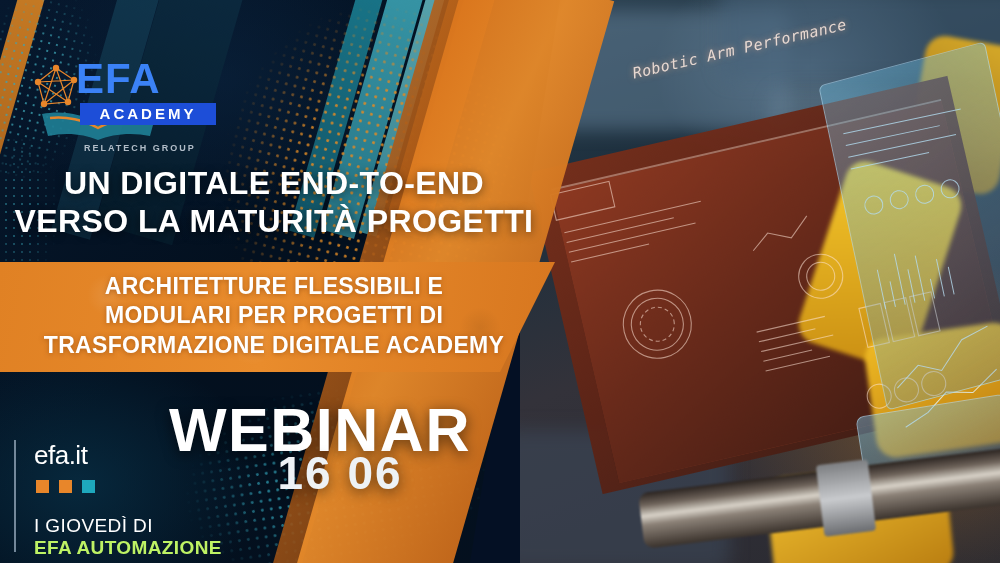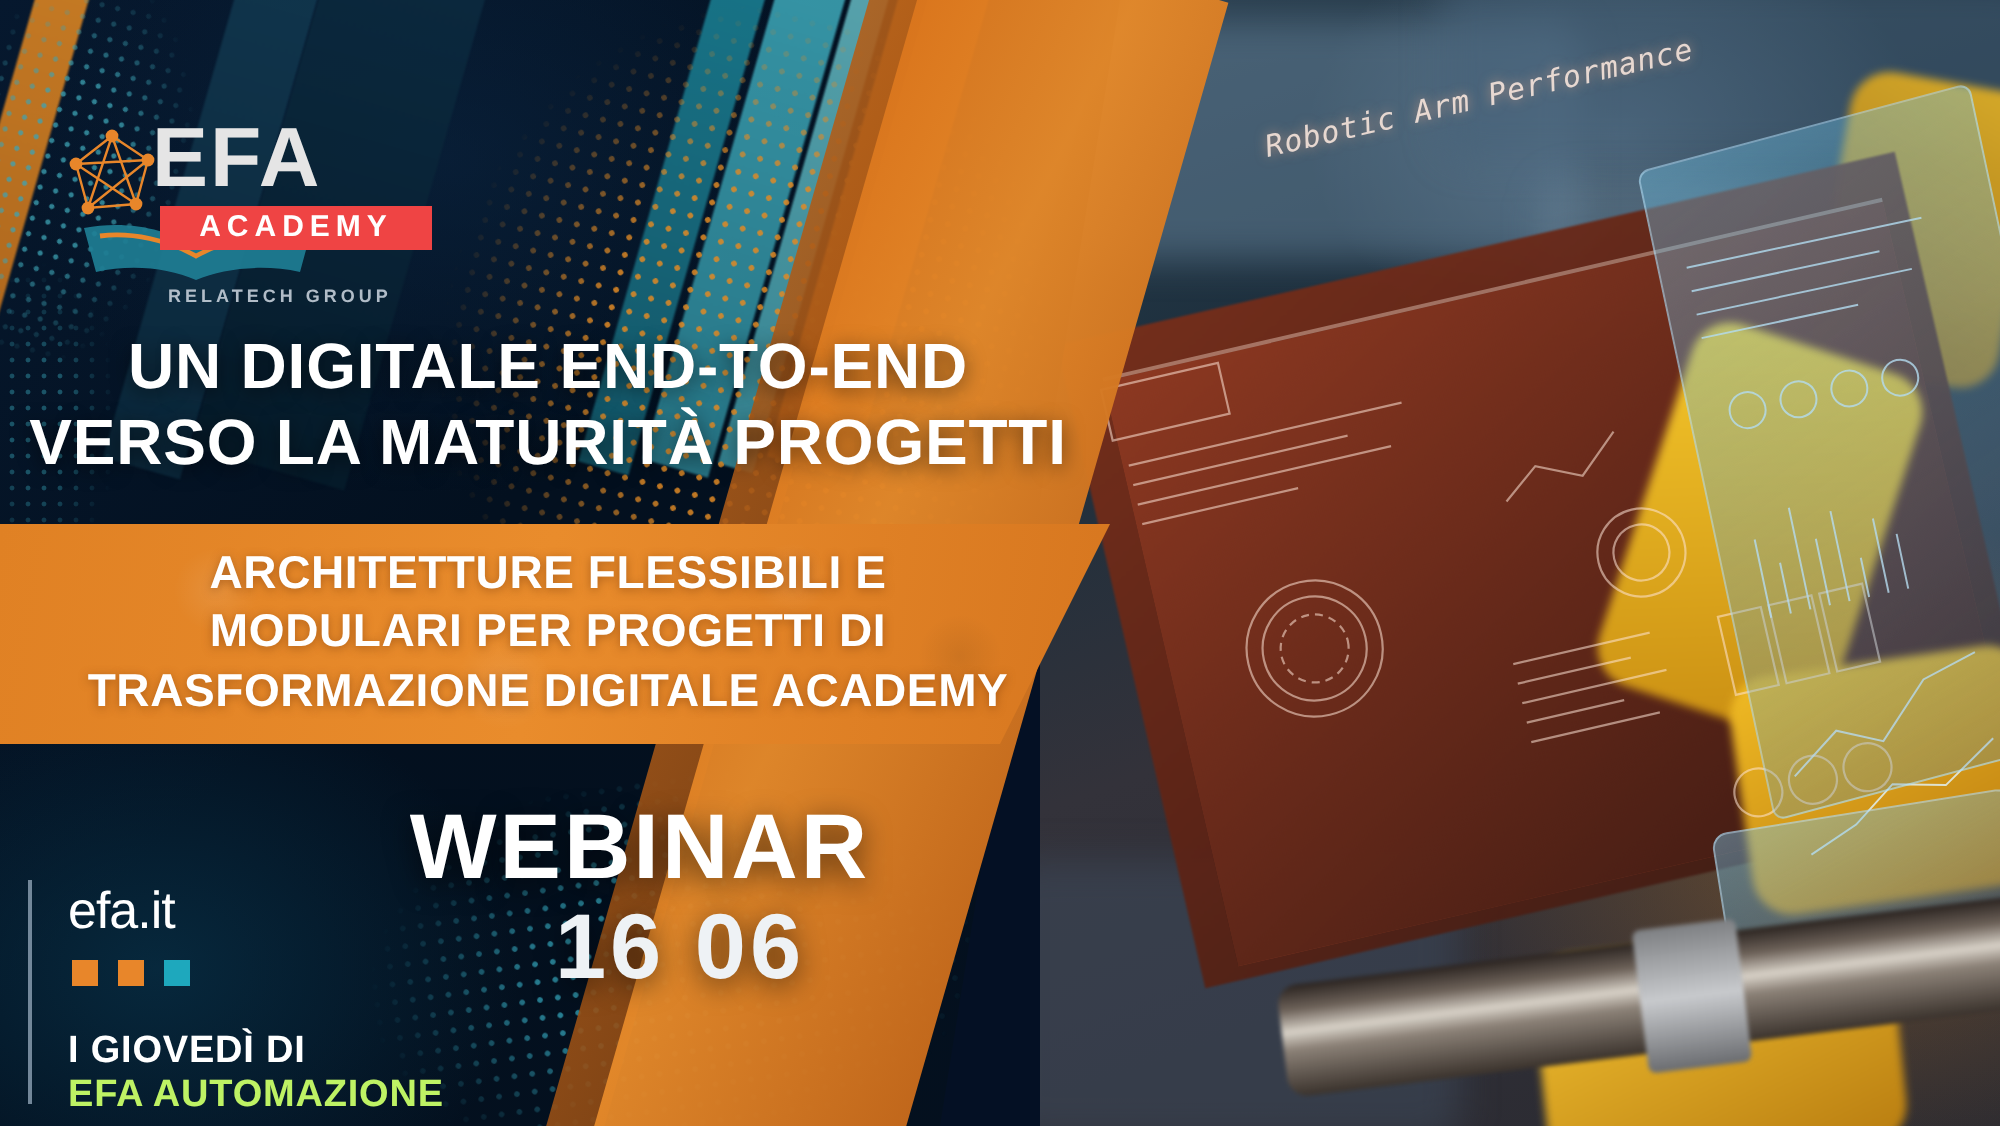--- a/index.html
+++ b/index.html
@@ -153,26 +153,26 @@
     background:linear-gradient(100deg,#b5601a,#8e4a14);
     transform:rotate(16deg);transform-origin:top left;opacity:.9;
   }
 
   
   .logo{position:absolute;left:30px;top:58px;width:190px;height:95px;}
   .logo-net{position:absolute;left:0;top:4px;width:52px;height:52px;}
   .logo-efa{
     position:absolute;left:46px;top:0px;
     font-size:42px;font-weight:bold;letter-spacing:1px;
-    color:#e5e5e5;line-height:1;
+    color:#3b82f6;line-height:1;
     font-family:"Liberation Sans", sans-serif;
   }
   .logo-acad{
     position:absolute;left:50px;top:45px;width:136px;height:22px;
-    background:#ef4444;
+    background:#1d4ed8;
     color:#ffffff;font-size:15px;font-weight:bold;letter-spacing:3px;
     text-align:center;line-height:22px;
   }
   .logo-book{position:absolute;left:10px;top:50px;width:120px;height:34px;}
   .logo-group{
     position:absolute;left:54px;top:85px;
     color:#cfd8e2;font-size:9px;letter-spacing:2px;font-weight:bold;
     opacity:.85;
   }
 
@@ -201,21 +201,21 @@
     position:absolute;left:0;top:272px;width:548px;
     text-align:center;color:#ffffff;
     font-size:23px;font-weight:bold;line-height:1.28;letter-spacing:.3px;
     text-shadow:0 1px 5px rgba(120,55,10,.5);
   }
 
   
   .webinar{
     position:absolute;left:0;top:400px;width:640px;
     text-align:center;color:#ffffff;
-    font-size:46px;font-weight:bold;letter-spacing:1.5px;line-height:1;
+    font-size:61px;font-weight:bold;letter-spacing:1.5px;line-height:1;
     text-shadow:0 3px 14px rgba(0,0,0,.6);
   }
   .webdate{
     position:absolute;left:0;top:440px;width:680px;
     text-align:center;color:#eef2f5;
     font-size:46px;font-weight:bold;letter-spacing:2px;line-height:1;
     text-shadow:0 3px 14px rgba(0,0,0,.6);
     margin-top:10px;
   }
 
@@ -225,21 +225,21 @@
   .brand-efait{
     position:absolute;left:20px;top:10px;
     color:#ffffff;font-size:26px;font-weight:500;letter-spacing:-.5px;line-height:1;
   }
   .sq{position:absolute;top:48px;width:13px;height:13px;}
   .sq1{left:22px;background:#e8862a;}
   .sq2{left:45px;background:#e8862a;}
   .sq3{left:68px;background:#1ea8bd;}
   .brand-line1{
     position:absolute;left:20px;top:82px;
-    color:#ffffff;font-size:19px;font-weight:bold;letter-spacing:.4px;line-height:1.25;
+    color:#ffffff;font-size:19px;font-weight:normal;letter-spacing:.4px;line-height:1.25;
   }
   .brand-line2{
     position:absolute;left:20px;top:104px;
     color:#bef264;font-size:19px;font-weight:bold;letter-spacing:.4px;line-height:1.25;
   }
 </style>
 </head>
 <body>
 
 <div class="poster">

